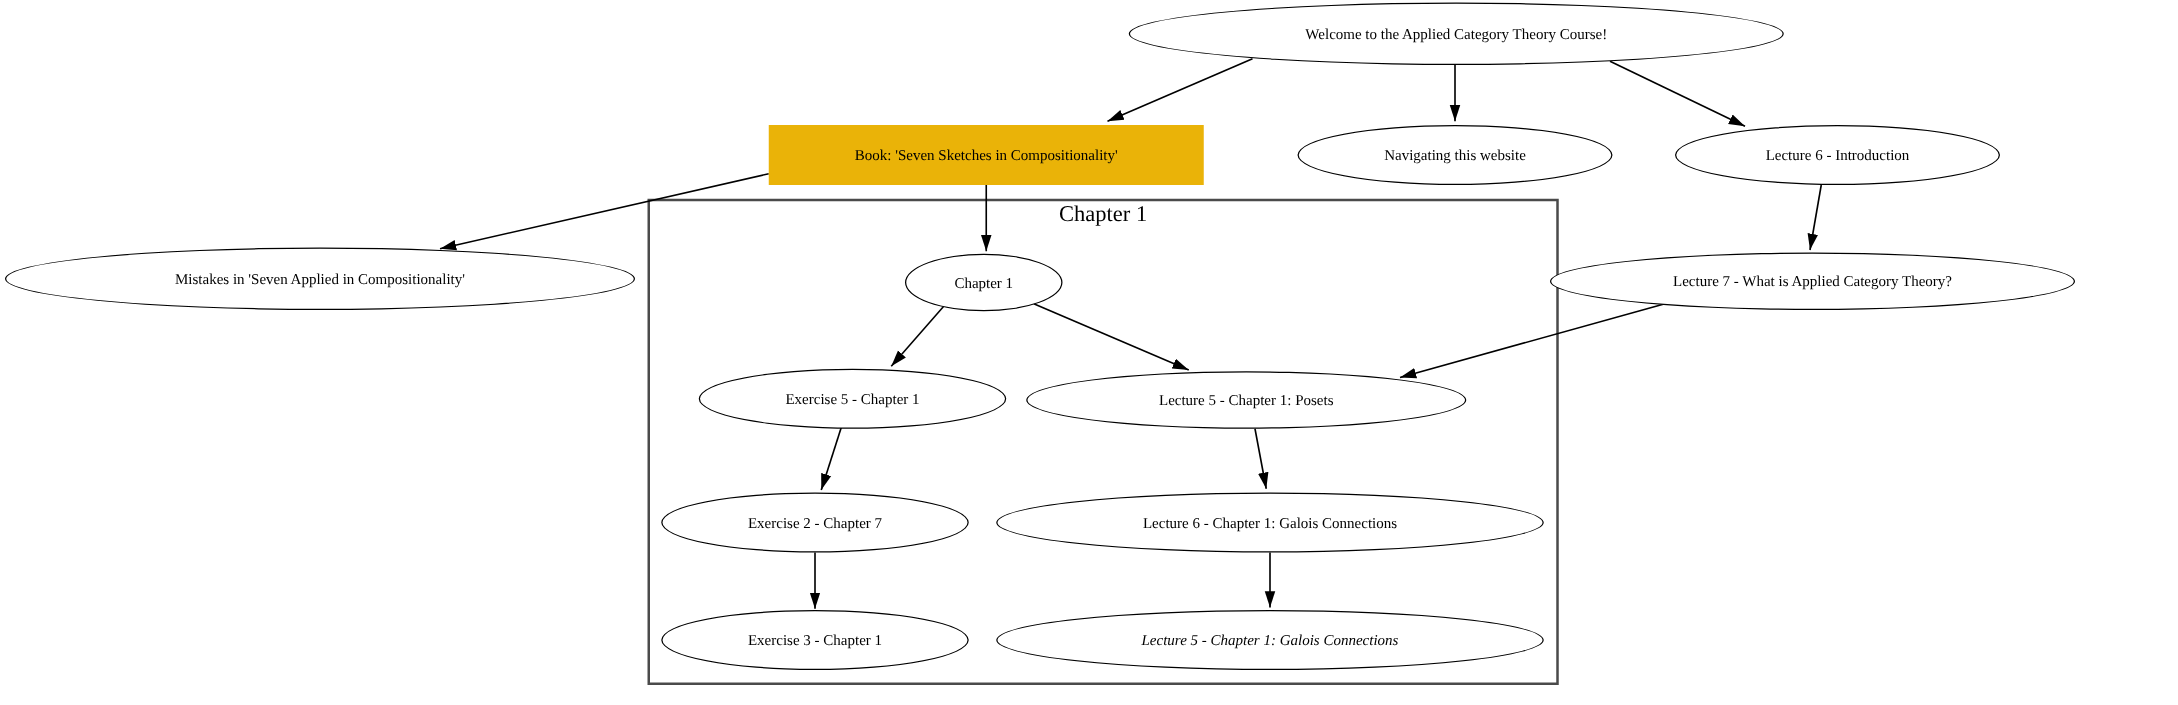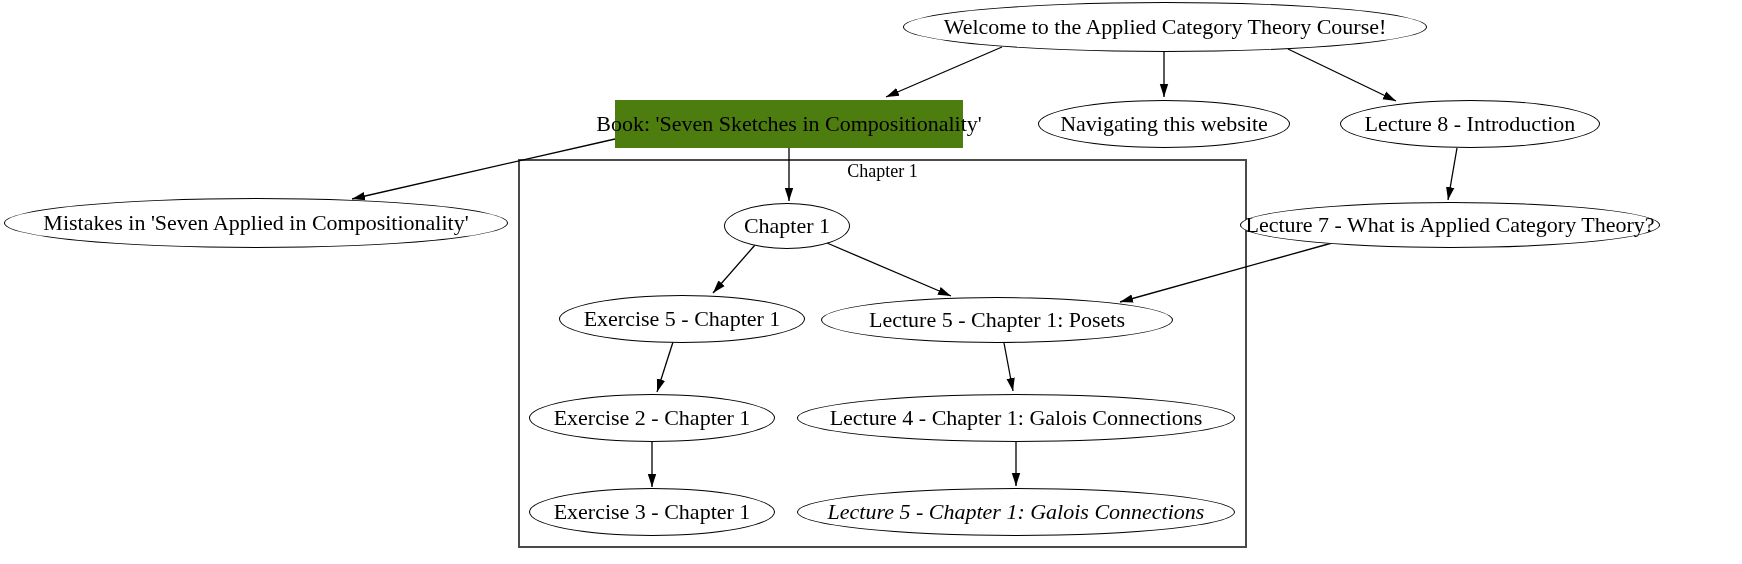--- a/index.html
+++ b/index.html
@@ -35,35 +35,35 @@
     font-size: 18px;
     line-height: 1.1;
     z-index: 2;
     white-space: nowrap;
   }
   .node {
     position: absolute;
     display: flex;
     align-items: center;
     justify-content: center;
-    font-size: 22px;
+    font-size: 12px;
     line-height: 1;
     white-space: nowrap;
     box-sizing: border-box;
     z-index: 3;
     text-align: right;
   }
   .node.ellipse {
     border: 1.5px solid #000000;
     border-radius: 50%;
     background: #ffffff;
   }
   .node.box {
     border: none;
-    background: #4d7c0f;
+    background: #eab308;
   }
 </style>
 </head>
 <body>
 
 <div class="canvas">
 
   <div class="cluster" id="cluster-box" style="left: 518px; top: 159px; width: 729px; height: 389px;"></div>
 
   <div class="cluster-label" id="cluster-label" style="left: 518px; top: 162px; width: 729px;">Chapter 1</div>
@@ -88,25 +88,25 @@
         <line x1="1004" y1="343" x2="1013" y2="391" stroke="#000000" stroke-width="1.3" marker-end="url(#arrowhead)"></line>
         <line x1="652" y1="442" x2="652" y2="487" stroke="#000000" stroke-width="1.3" marker-end="url(#arrowhead)"></line>
         <line x1="1016" y1="442" x2="1016" y2="486" stroke="#000000" stroke-width="1.3" marker-end="url(#arrowhead)"></line>
       </g>
   </svg>
 
   <div id="nodes-layer">
       <div class="node ellipse" style="left: 903px; top: 2px; width: 524px; height: 50px;">Welcome to the Applied Category Theory Course!</div>
       <div class="node box" style="left: 615px; top: 100px; width: 348px; height: 48px;">Book: 'Seven Sketches in Compositionality'</div>
       <div class="node ellipse" style="left: 1038px; top: 100px; width: 252px; height: 48px; font-family: Liberation Serif, serif;">Navigating this website</div>
-      <div class="node ellipse" style="left: 1340px; top: 100px; width: 260px; height: 48px;">Lecture 8 - Introduction</div>
+      <div class="node ellipse" style="left: 1340px; top: 100px; width: 260px; height: 48px;">Lecture 6 - Introduction</div>
       <div class="node ellipse" style="left: 4px; top: 198px; width: 504px; height: 50px;">Mistakes in 'Seven Applied in Compositionality'</div>
       <div class="node ellipse" style="left: 724px; top: 203px; width: 126px; height: 46px;">Chapter 1</div>
       <div class="node ellipse" style="left: 1240px; top: 202px; width: 420px; height: 46px;">Lecture 7 - What is Applied Category Theory?</div>
       <div class="node ellipse" style="left: 559px; top: 295px; width: 246px; height: 48px;">Exercise 5 - Chapter 1</div>
       <div class="node ellipse" style="left: 821px; top: 297px; width: 352px; height: 46px;">Lecture 5 - Chapter 1: Posets</div>
-      <div class="node ellipse" style="left: 529px; top: 394px; width: 246px; height: 48px;">Exercise 2 - Chapter 1</div>
-      <div class="node ellipse" style="left: 797px; top: 394px; width: 438px; height: 48px;">Lecture 4 - Chapter 1: Galois Connections</div>
+      <div class="node ellipse" style="left: 529px; top: 394px; width: 246px; height: 48px;">Exercise 2 - Chapter 7</div>
+      <div class="node ellipse" style="left: 797px; top: 394px; width: 438px; height: 48px;">Lecture 6 - Chapter 1: Galois Connections</div>
       <div class="node ellipse" style="left: 529px; top: 488px; width: 246px; height: 48px;">Exercise 3 - Chapter 1</div>
       <div class="node ellipse" style="left: 797px; top: 488px; width: 438px; height: 48px; font-style: italic;">Lecture 5 - Chapter 1: Galois Connections</div>
     </div>
 
 </div>
 
 </body></html>

